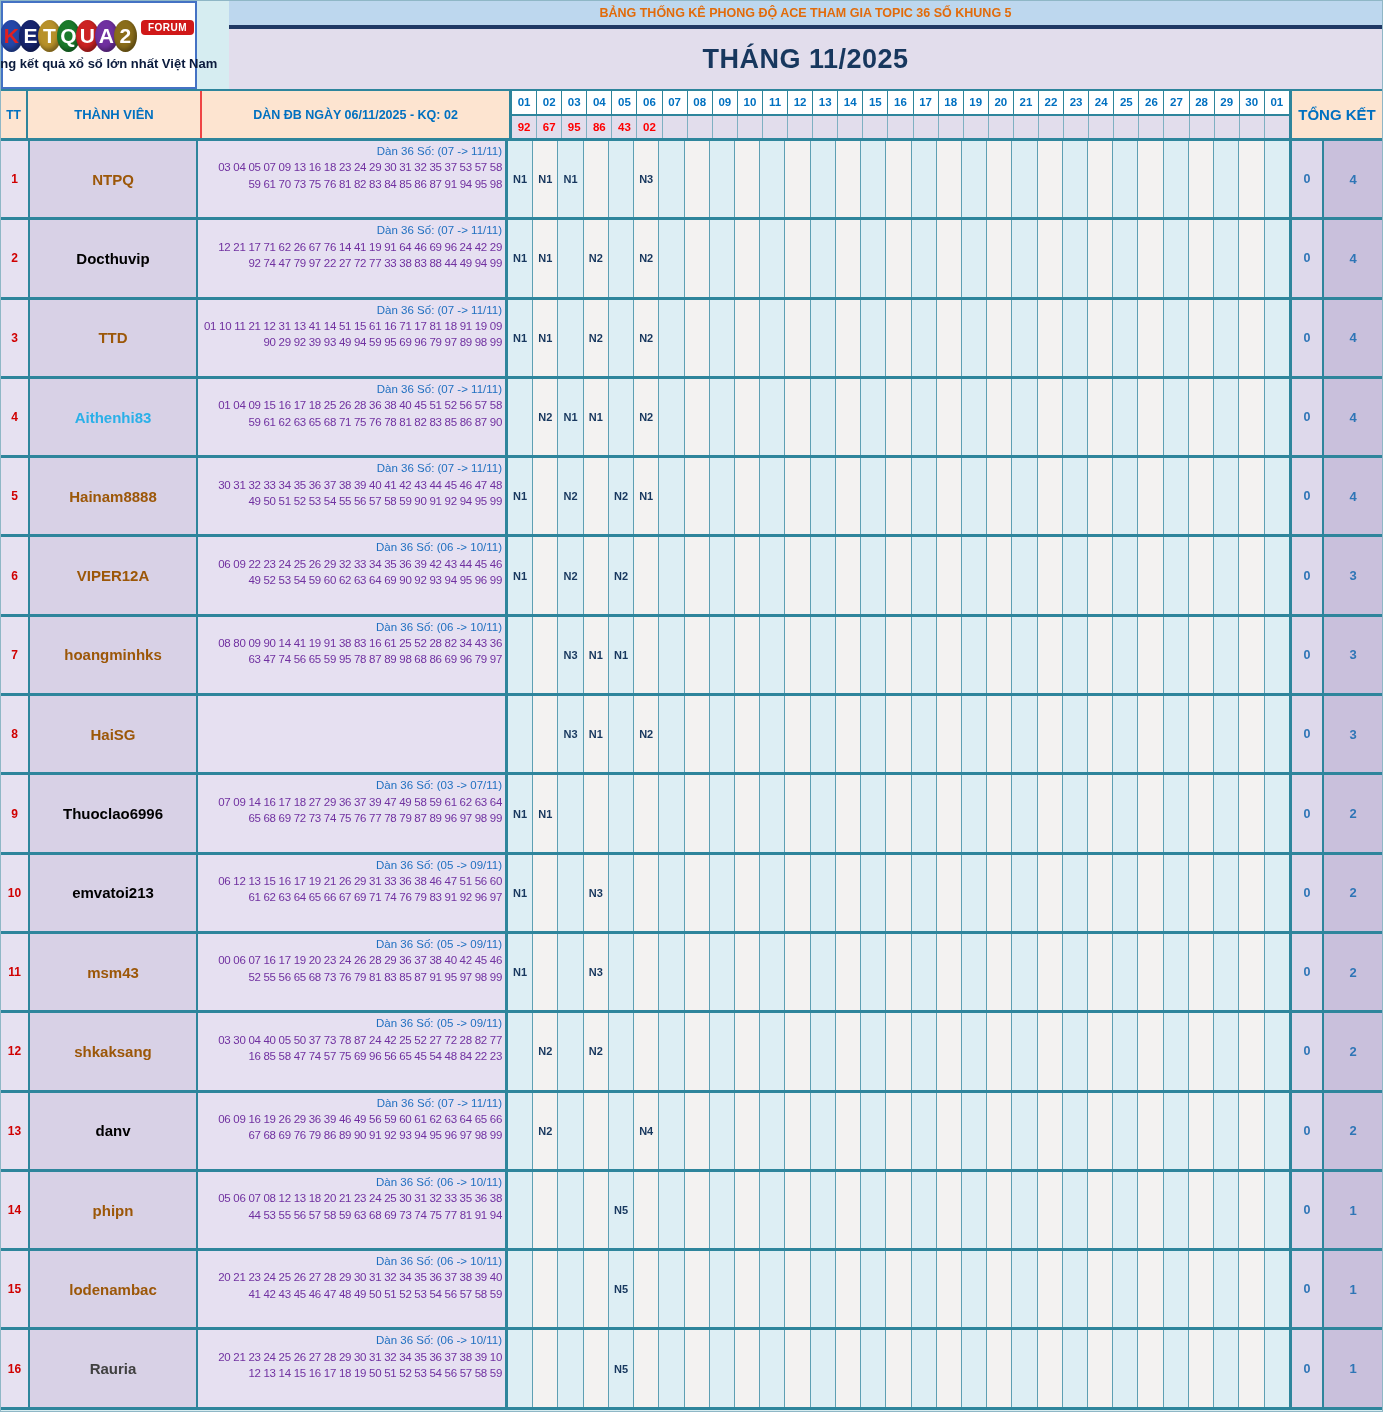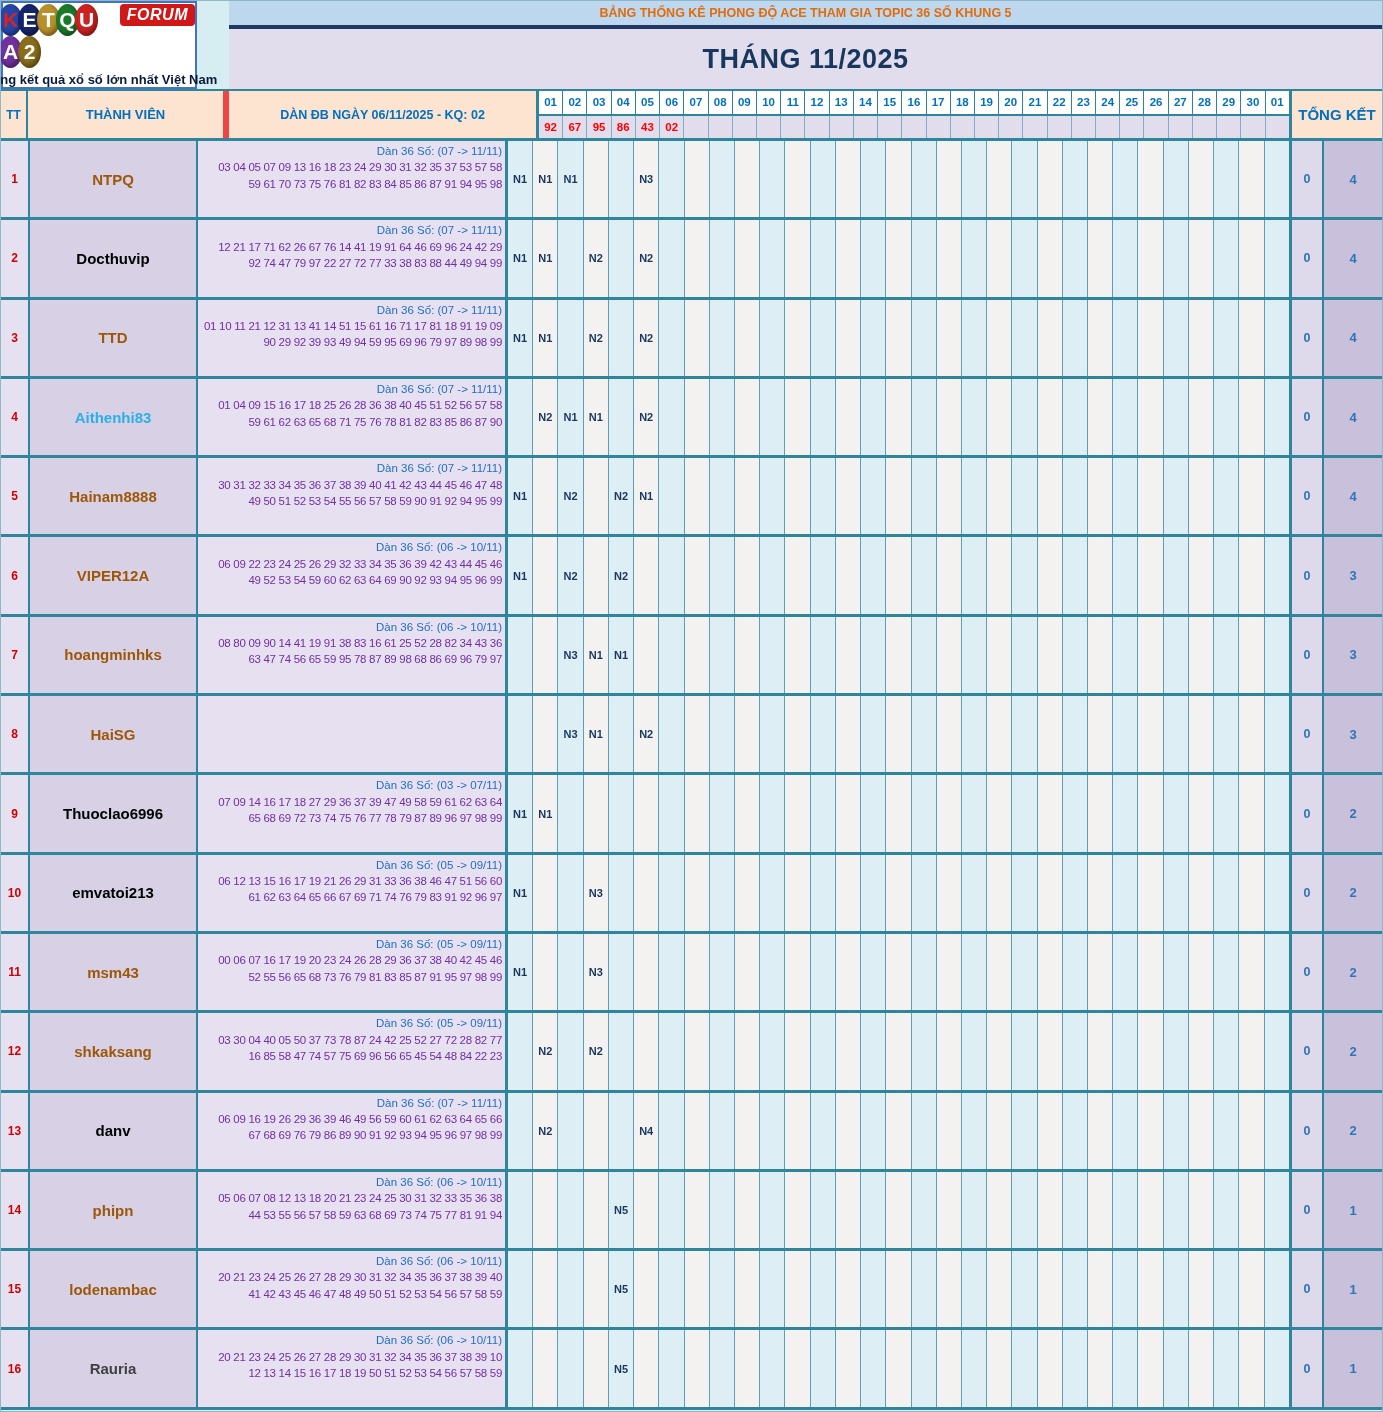--- a/index.html
+++ b/index.html
@@ -20,43 +20,43 @@
     cursor:pointer;
   }
   .logo-row { display:flex; align-items:center; }
   .logo-letter {
     display:inline-flex; width:23px; height:32px; border-radius:50%;
     align-items:center; justify-content:center;
     color:#fff; font-weight:800; font-size:21px; margin-left:-4px;
     box-shadow: inset -2px -3px 4px rgba(0,0,0,.35);
   }
   .forum-badge {
-    background:#d01818; color:#fff; font-style:italic; font-weight:700;
-    font-size:16px; padding:2px 7px; border-radius:4px; margin-left:4px;
+    background:#d01818; color:#fff; font-weight:700;
+    font-size:10px; padding:2px 7px; border-radius:4px; margin-left:4px;
     align-self:flex-start; letter-spacing:.5px;
   }
   .tagline { color:#0a1a3c; font-size:13px; font-weight:600; margin-top:4px; white-space:nowrap; }
   .top-right { flex:1; display:flex; flex-direction:column;padding-left:32px; }
   .banner {
     height:28px; background:#bdd7ee; color:#e26b0a; font-weight:700; font-size:12.5px;
     display:flex; align-items:center; justify-content:center;
     border-bottom:4px solid #1f3864;
   }
   .month {
     flex:1; background:#e2ddec; color:#17375e; font-weight:700; font-size:27px;
     display:flex; align-items:center; justify-content:center; letter-spacing:.5px;
   }
   
   .thead { display:flex; height:52px; border-top:2px solid #2e859c; border-bottom:3px solid #2e859c; }
   .hcell {
     background:#fde4d0; color:#0070c0; font-weight:700; font-size:13px;
     display:flex; align-items:center; justify-content:center;
   }
   .h-tt { width:27px; border-right:2px solid #2e859c; font-size:12px; }
-  .h-member { width:201px; border-right:6px solid #ef4444; }
+  .h-member { width:174px; border-right:2px solid #ef4444; }
   .h-dan { width:310px; border-right:3px solid #2e859c; font-size:12.5px; }
   .h-days { flex:1; display:flex; flex-direction:column; }
   .h-days-top { height:25px; display:flex; background:#ffffff; }
   .h-day {
     flex:1; border-left:1px solid #2e859c; color:#0070c0; font-weight:700; font-size:11.5px;
     display:flex; align-items:center; justify-content:center;
   }
   .h-day:first-child { border-left:none; }
   .h-days-bottom { height:27px; display:flex; background:#e2ddec; border-top:2px solid #2e859c; }
   .h-res {

